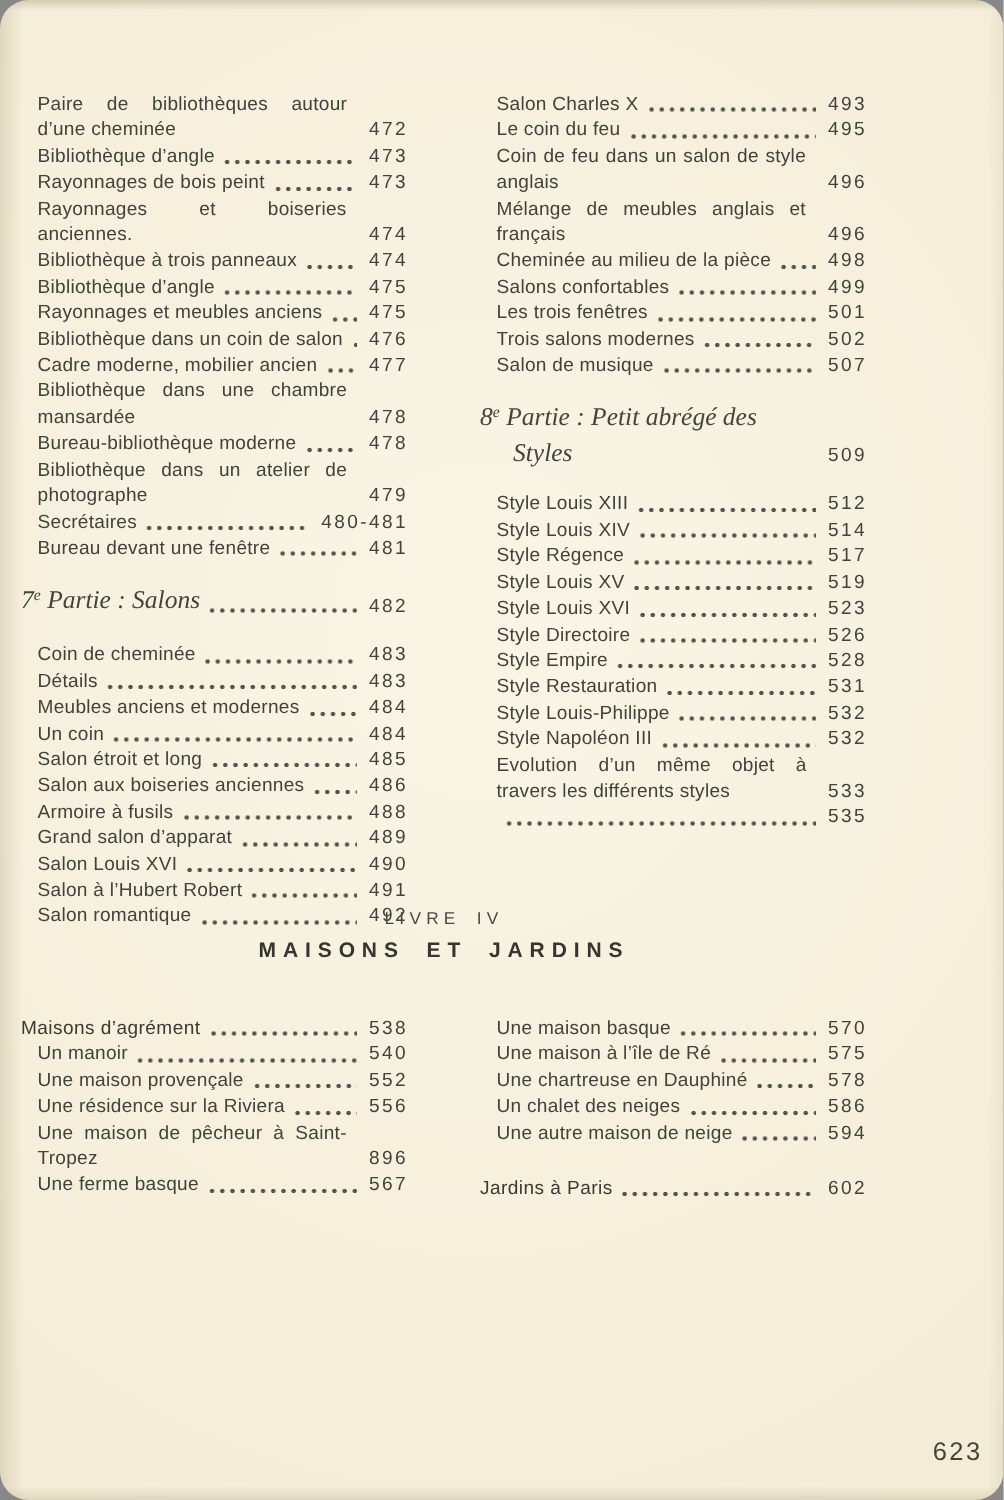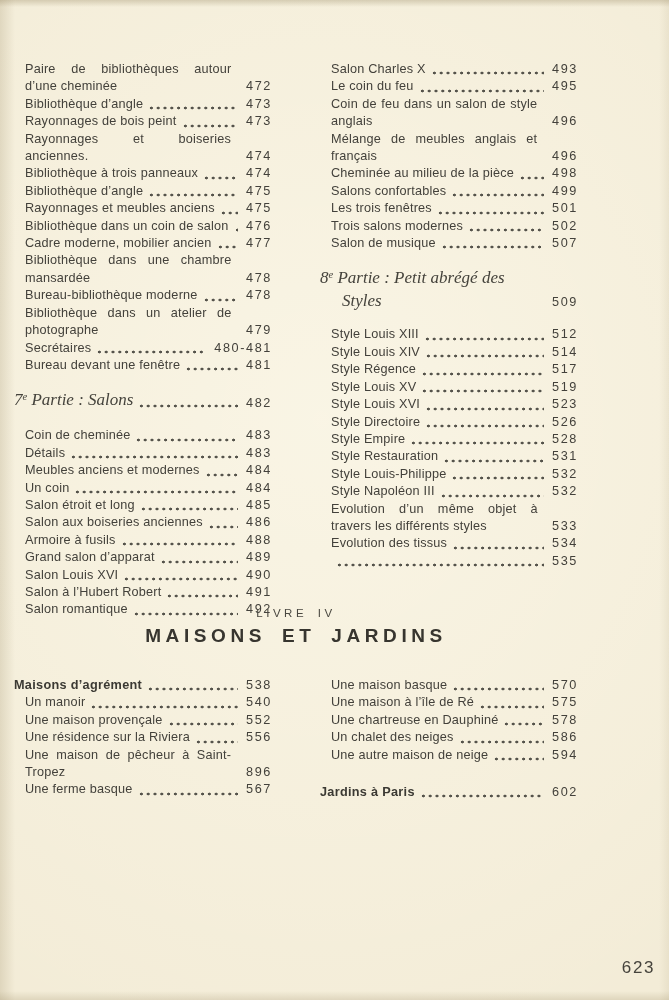--- a/index.html
+++ b/index.html
@@ -8,50 +8,51 @@
   .page {
     position:relative; width:669px; height:1000px; overflow:hidden;
     color:#43413b;
     background-color:#f3ecd7;
     background-image:
       linear-gradient(180deg, rgba(141,124,84,0.30) 0px, rgba(141,124,84,0) 7px),
       linear-gradient(90deg, rgba(141,124,84,0.20) 0px, rgba(141,124,84,0) 15px),
       linear-gradient(270deg, rgba(141,124,84,0.10) 0px, rgba(141,124,84,0) 10px),
       linear-gradient(0deg, rgba(141,124,84,0.20) 0px, rgba(141,124,84,0) 9px),
       radial-gradient(120% 90% at 48% 42%, rgba(255,252,240,0.55) 0%, rgba(255,252,240,0) 75%);
+    border-radius: 19px;
   }
   .toc { position:absolute; left:14px; width:564px; display:grid;
          grid-template-columns:258px 258px; column-gap:48px; }
   .toc-top { top:61px; }
   .toc-bottom { top:677px; }
   .col ul { list-style:none; }
 
   .entry { display:flex; align-items:flex-end; padding-left:11px;
            font-size:12.7px; line-height:17.4px; letter-spacing:0.2px; }
   .entry .label { min-width:0; text-align:justify; }
   .entry.flush { padding-left:0; }
-  .entry.bold .label { font-weight:bold; letter-spacing:0.3px; color:#3b3933; }
+  .entry.bold .label { font-weight:normal; letter-spacing:0.3px; color:#3b3933; }
   .entry.gap-before { margin-top:20px; }
 
   .leader { flex:1 1 2px; align-self:flex-end; height:4px; margin:0 8px 3px 5px;
     background-image:radial-gradient(circle, #55534b 1.2px, rgba(0,0,0,0) 1.7px);
     background-size:6.8px 4px; background-repeat:repeat-x; background-position:left center; }
   .pagenum { white-space:nowrap; letter-spacing:1.6px; font-size:12.7px; line-height:17.4px; }
 
   .part-heading { display:flex; align-items:flex-end; margin:15px 0 15px;
     font-family:"Liberation Serif", serif; font-style:italic;
     font-size:17px; line-height:21px; color:#45433c; }
   .ph-label { min-width:0; padding-left:22px; text-indent:-22px; }
   .ph-sup { font-size:10.5px; position:relative; top:-5px; font-style:italic; }
   .part-heading .leader { margin-bottom:4px; }
   .part-heading .pagenum { font-family:"Liberation Sans", sans-serif; font-style:normal; }
 
   .book-heading { position:absolute; top:607px; left:14px; width:564px; text-align:center; }
   .kicker { font-size:11.5px; letter-spacing:3.5px; word-spacing:4px; color:#4a4841; }
-  .book-title { margin-top:6px; font-size:19px; font-weight:bold;
+  .book-title { margin-top:6px; font-size:14px; font-weight:bold;
                 letter-spacing:4.6px; word-spacing:6px; color:#37352f; }
 
   .folio { position:absolute; top:958px; right:14px;
            font-size:17px; letter-spacing:1.6px; color:#45433c; }
 </style>
 </head>
 <body>
 
 <div class="page">
 
@@ -295,25 +296,20 @@
     <span class="label">Style Napoléon III</span>
     <span class="leader"></span>
     <span class="pagenum">532</span>
   </li>
           <li class="entry">
     <span class="label">Evolution d’un même objet à travers les différents styles</span>
     <span class="leader"></span>
     <span class="pagenum">533</span>
   </li>
           <li class="entry">
-    <span class="label">Evolution des tissus</span>
-    <span class="leader"></span>
-    <span class="pagenum">534</span>
-  </li>
-          <li class="entry">
 
     <span class="leader"></span>
     <span class="pagenum">535</span>
   </li>
         </ul>
     </div>
   </section>
 
   <header class="book-heading">
     <div class="kicker">LIVRE IV</div>

